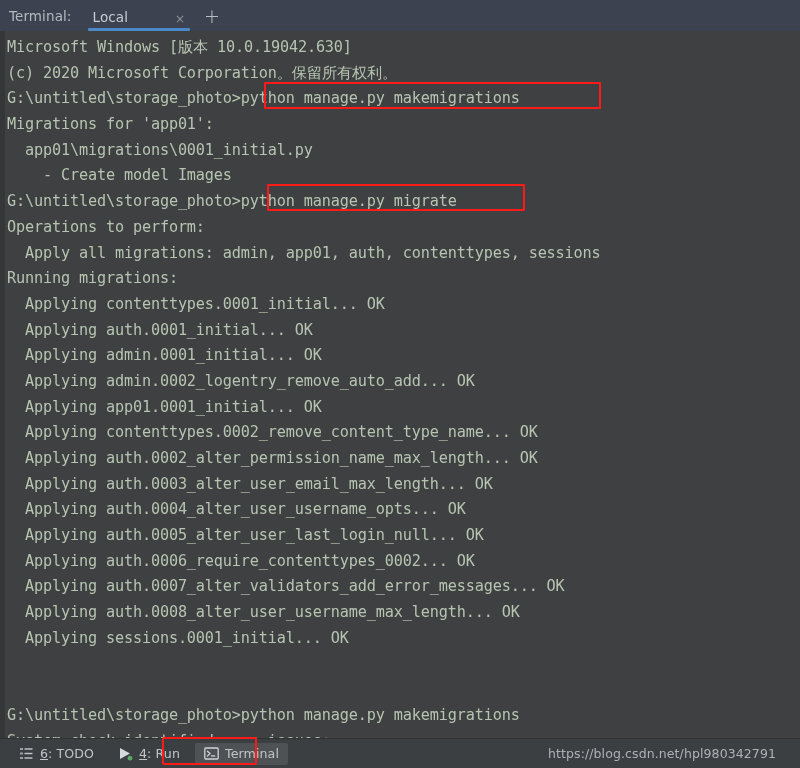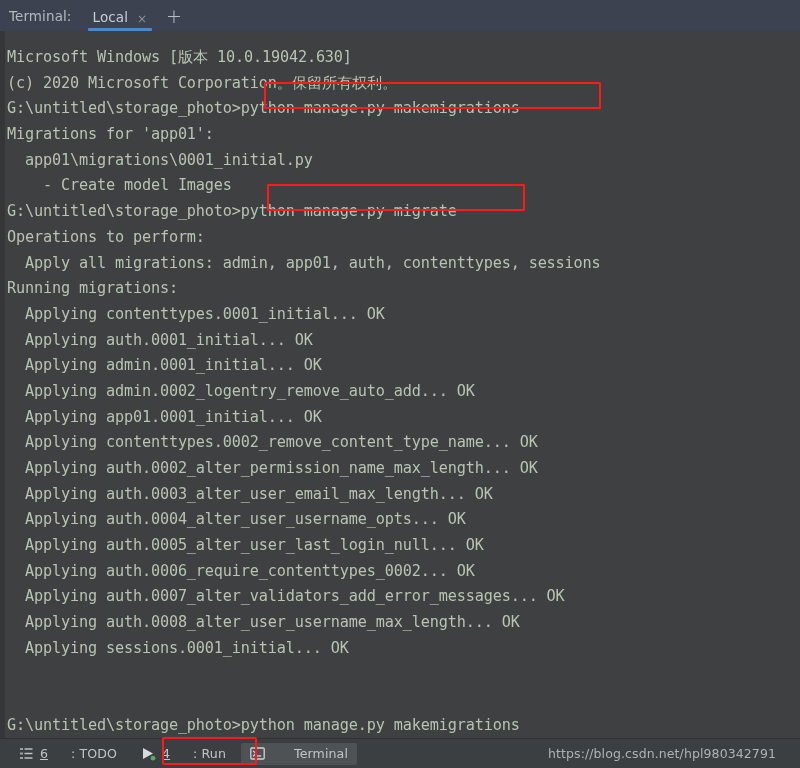--- a/index.html
+++ b/index.html
@@ -33,20 +33,21 @@
     padding-bottom: 7px;
     margin-right: 14px;
     letter-spacing: .1px;
   }
   .tab {
     display: flex;
     align-items: flex-end;
     padding: 0 7px 6px 7px;
     position: relative;
     cursor: default;
+    gap: 38px;
   }
   .tab-title {
     font-size: 13.5px;
     color: #c9ced3;
     letter-spacing: .1px;
   }
   .tab-close {
     font-size: 12px;
     color: #8d9298;
     margin-left: 9px;
@@ -83,21 +84,20 @@
   .console {
     position: absolute;
     left: 5px; top: 4px; right: 0; bottom: 0;
     padding-left: 2px;
     font-family: "DejaVu Sans Mono", monospace;
     font-size: 15.2px;
     line-height: 25.7px;
     color: #b7c4b1;
     white-space: pre;
     letter-spacing: -0.15px;
-    margin-top: 10px;
   }
   .line { height: 25.7px; }
   .line.blank { color: transparent; }
 
   
   .redbox {
     position: absolute;
     border: 2px solid #ff1a1a;
     pointer-events: none;
     border-radius: 1px;
@@ -122,21 +122,21 @@
     margin-right: 6px;
     font-size: 12.6px;
     color: #c0c4c8;
     cursor: default;
     position: relative;
   }
   .sb-item.selected {
     background: #4e5254;
     border-radius: 2px;
   }
-  .sb-item .sb-label { letter-spacing: .1px; padding-left: 23px; }
+  .sb-item .sb-label { letter-spacing: .1px; }
   .sb-item .sb-num { text-decoration: underline; }
   .sb-ico {
     width: 15px; height: 15px;
     margin-right: 6px;
     display: inline-flex;
     align-items: center;
     justify-content: center;
     flex: none;
   }
   .terminal-highlight {

